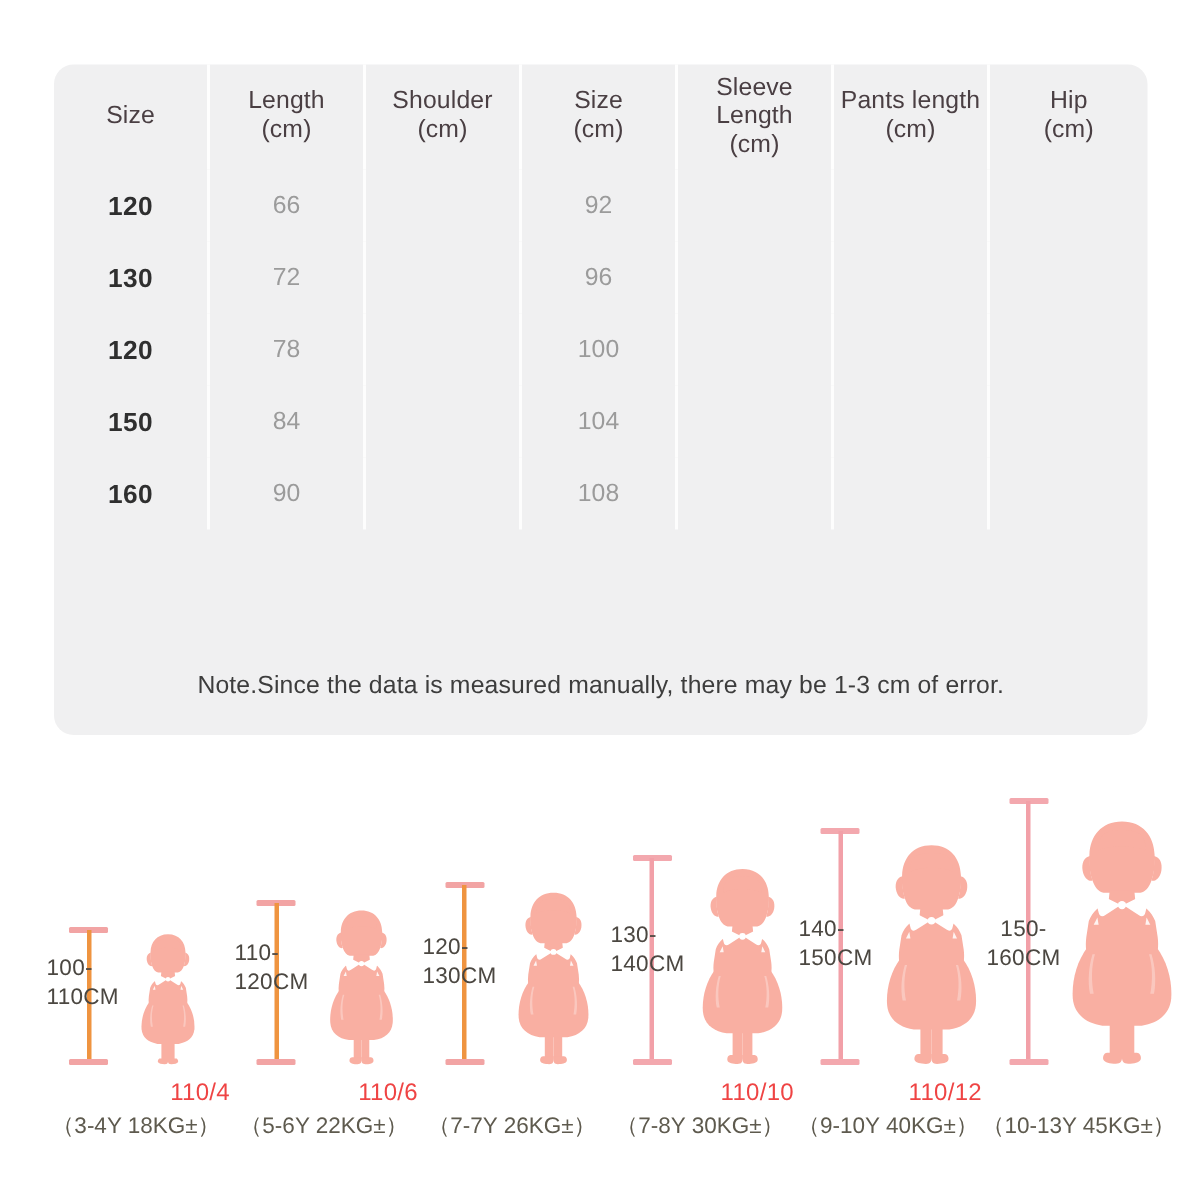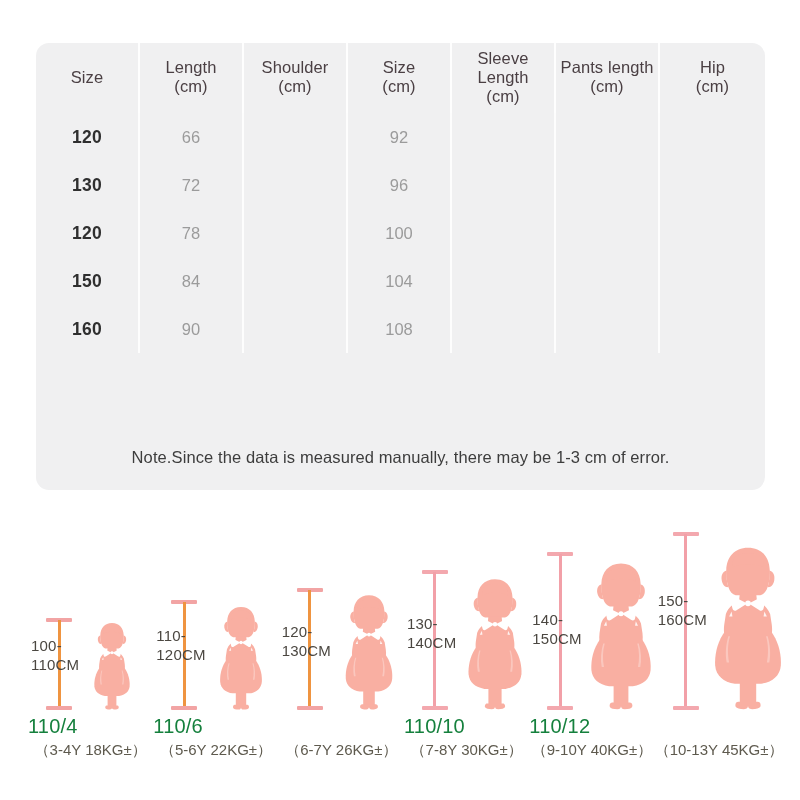--- a/index.html
+++ b/index.html
@@ -158,23 +158,23 @@
     bottom: 0;
   }
   .girl svg { display: block; width: 100%; height: 100%; }
 
   
   .fig-caption {
     position: absolute;
     left: 0;
     right: 0;
     bottom: 22px;
-    text-align: left;
-    font-size: 20px;
-    color: #15803d;
+    text-align: right;
+    font-size: 16px;
+    color: #ef4444;
     letter-spacing: 0.2px;
   }
   .fig-subcaption {
     position: absolute;
     left: 0;
     right: 0;
     bottom: 0px;
     text-align: center;
     font-size: 15px;
     color: #5e5a4e;
@@ -481,21 +481,21 @@
       <path d="M70 80 L73 86 L69 86 Z" opacity="0.85"></path>
     </g>
 
     <g fill="#ffffff" opacity="0.30">
       <path d="M26 110 C23 120 22 132 24 142 L27 142 C25 132 25 120 28 110 Z"></path>
       <path d="M74 110 C77 120 78 132 76 142 L73 142 C75 132 75 120 72 110 Z"></path>
     </g>
   </svg>
           </div>
         </div>
-        <div class="fig-subcaption">（6-7Y  26KG±）</div>
+        <div class="fig-subcaption">（7-7Y  26KG±）</div>
       </div>
       <div class="fig">
         <div class="fig-graphic">
           <div class="bar" style="height: 140px; bottom: 0px;">
             <div class="cap top" style="background:#f3a8ae"></div>
             <div class="stem" style="background:#f2a0a8"></div>
             <div class="cap bot" style="background:#f3a8ae"></div>
           </div>
           <div class="bar-label" style="bottom: 58px;">130-
 140CM</div>
@@ -628,21 +628,21 @@
         <div class="fig-caption">110/12</div>
         <div class="fig-subcaption">（9-10Y  40KG±）</div>
       </div>
       <div class="fig">
         <div class="fig-graphic">
           <div class="bar" style="height: 178px; bottom: 0px;">
             <div class="cap top" style="background:#f3a8ae"></div>
             <div class="stem" style="background:#f2a0a8"></div>
             <div class="cap bot" style="background:#f3a8ae"></div>
           </div>
-          <div class="bar-label" style="bottom: 81px;">150-
+          <div class="bar-label" style="bottom: 62px; text-align: center;">150-
 160CM</div>
           <div class="girl" style="width: 82px; height: 168px; left: 52px;">
   <svg viewBox="0 0 100 200" xmlns="http://www.w3.org/2000/svg" preserveAspectRatio="xMidYMax meet">
     <g fill="#f9afa2">
 
       <path d="M50 2
                C33 2 24 14 23.5 29
                C23 38 24 44 26 50
                C28 56 31 59 35 60
                L65 60

